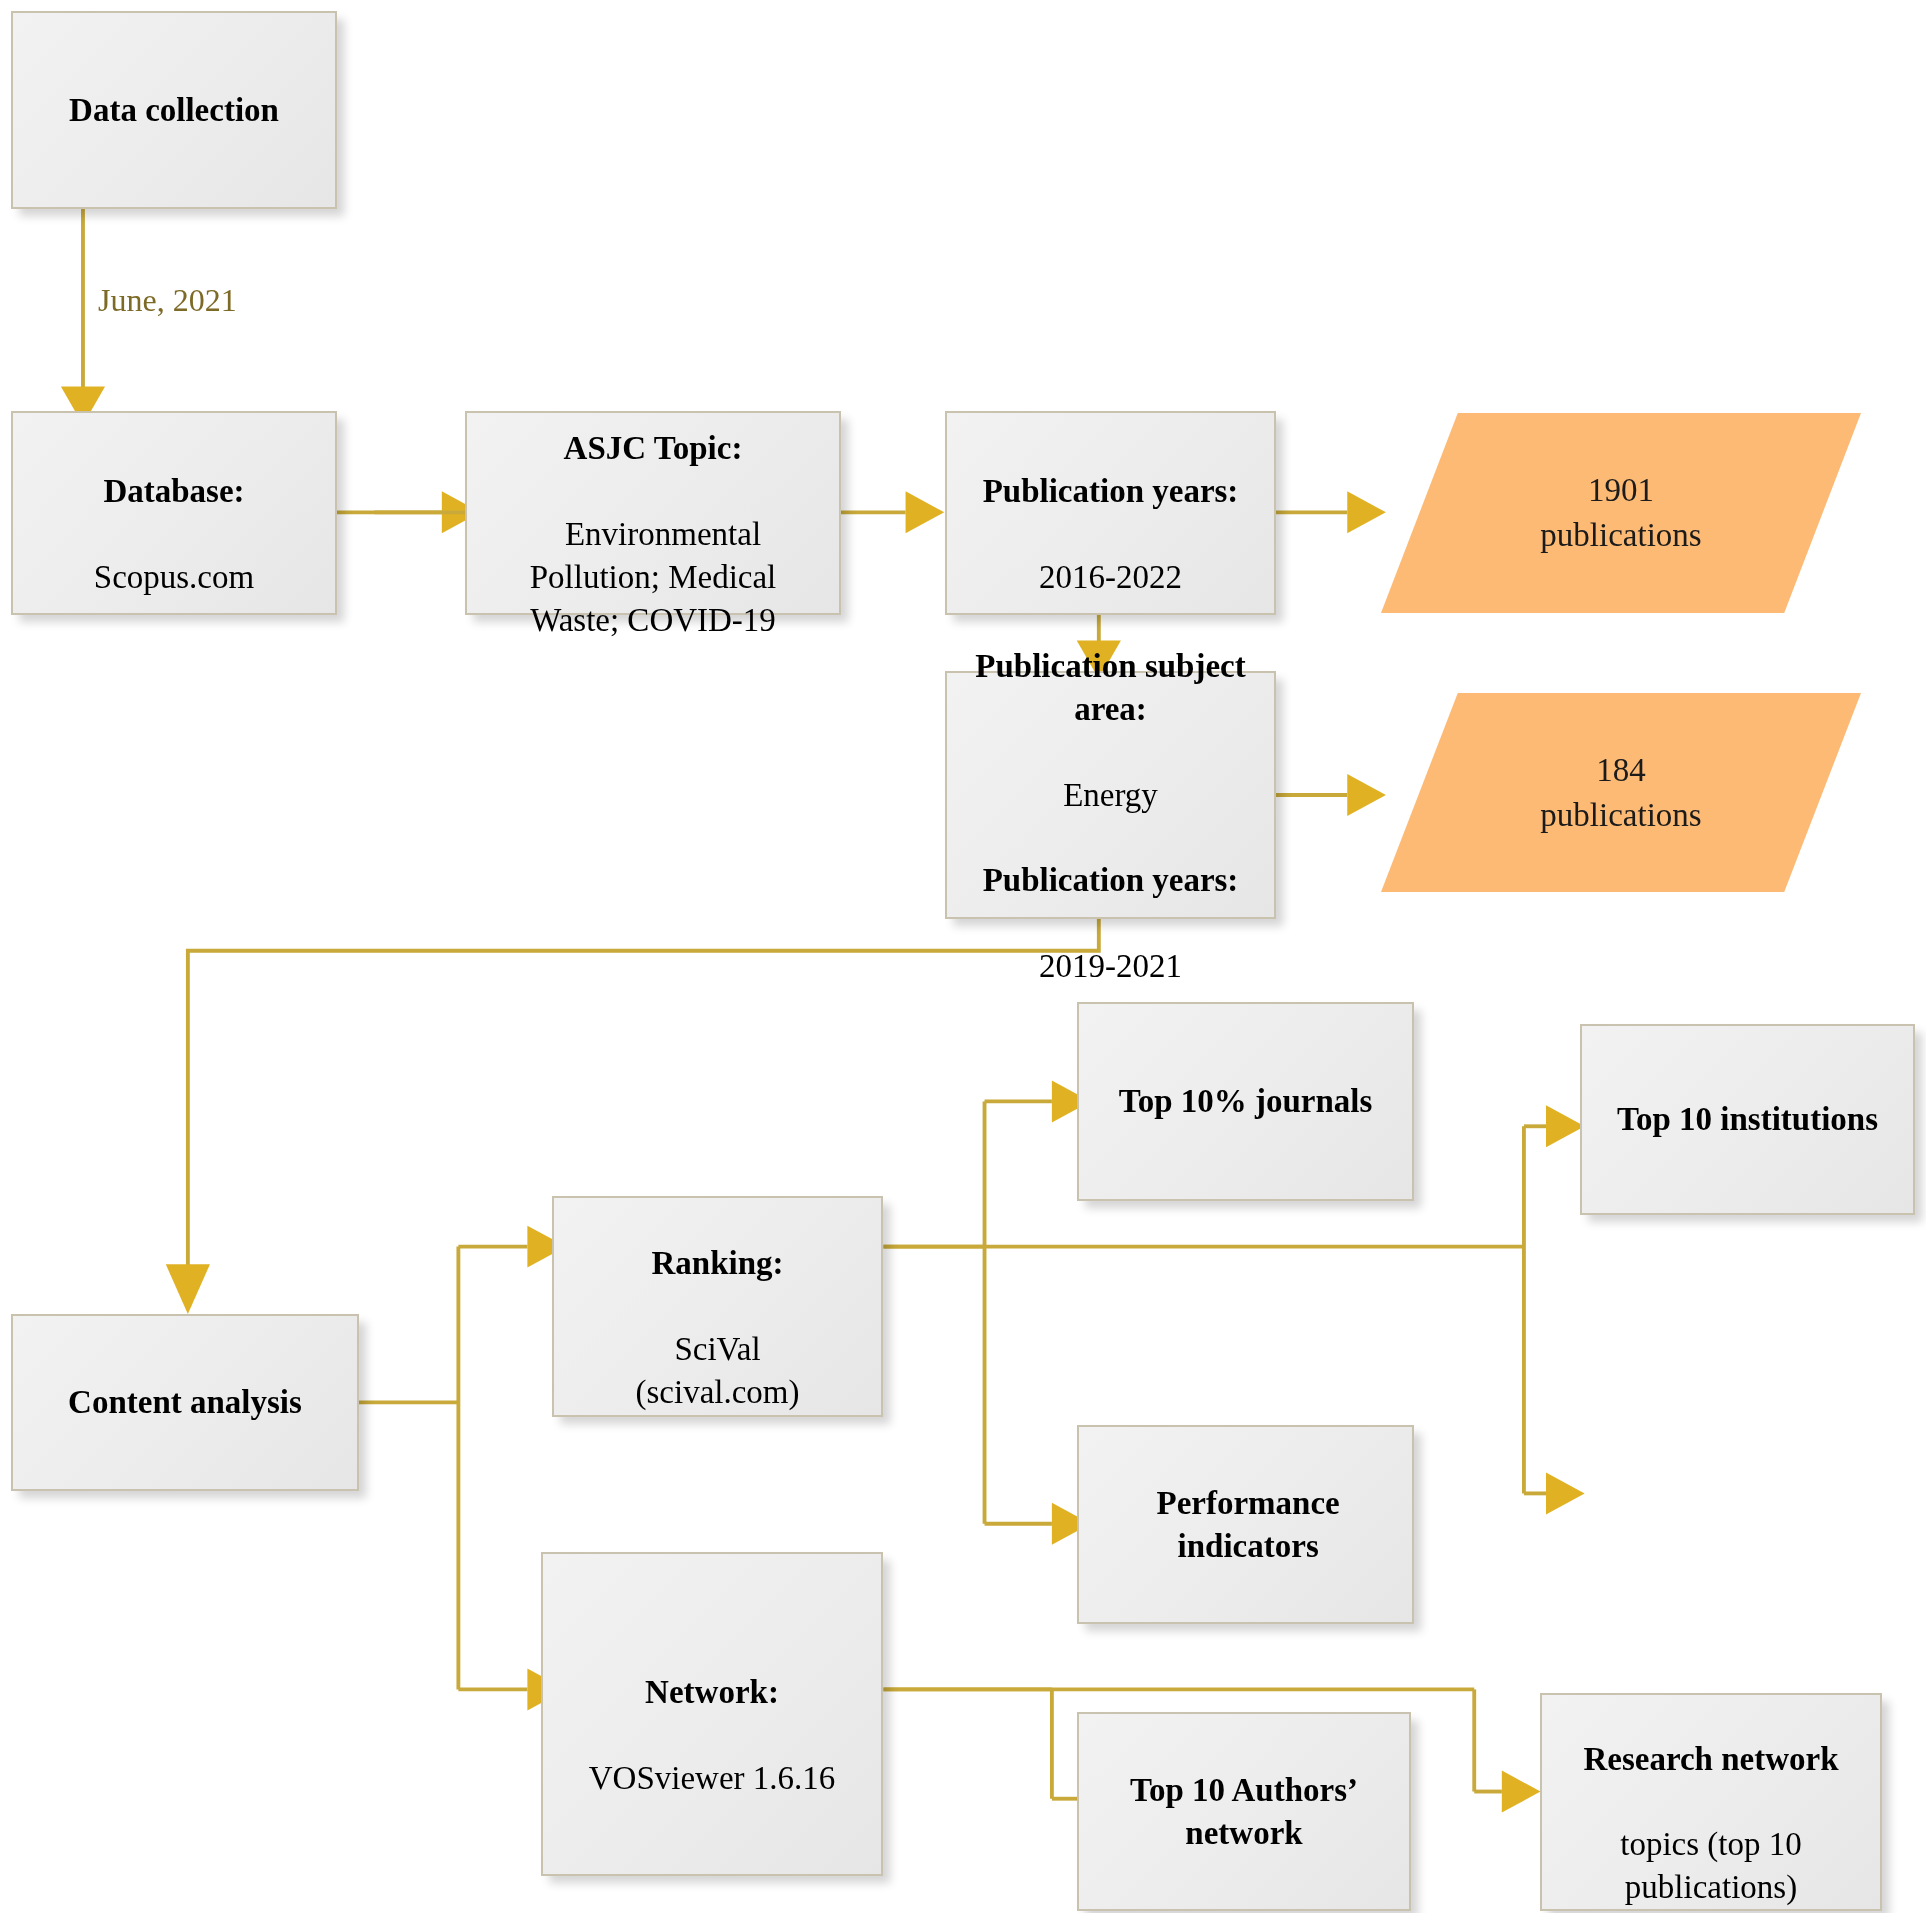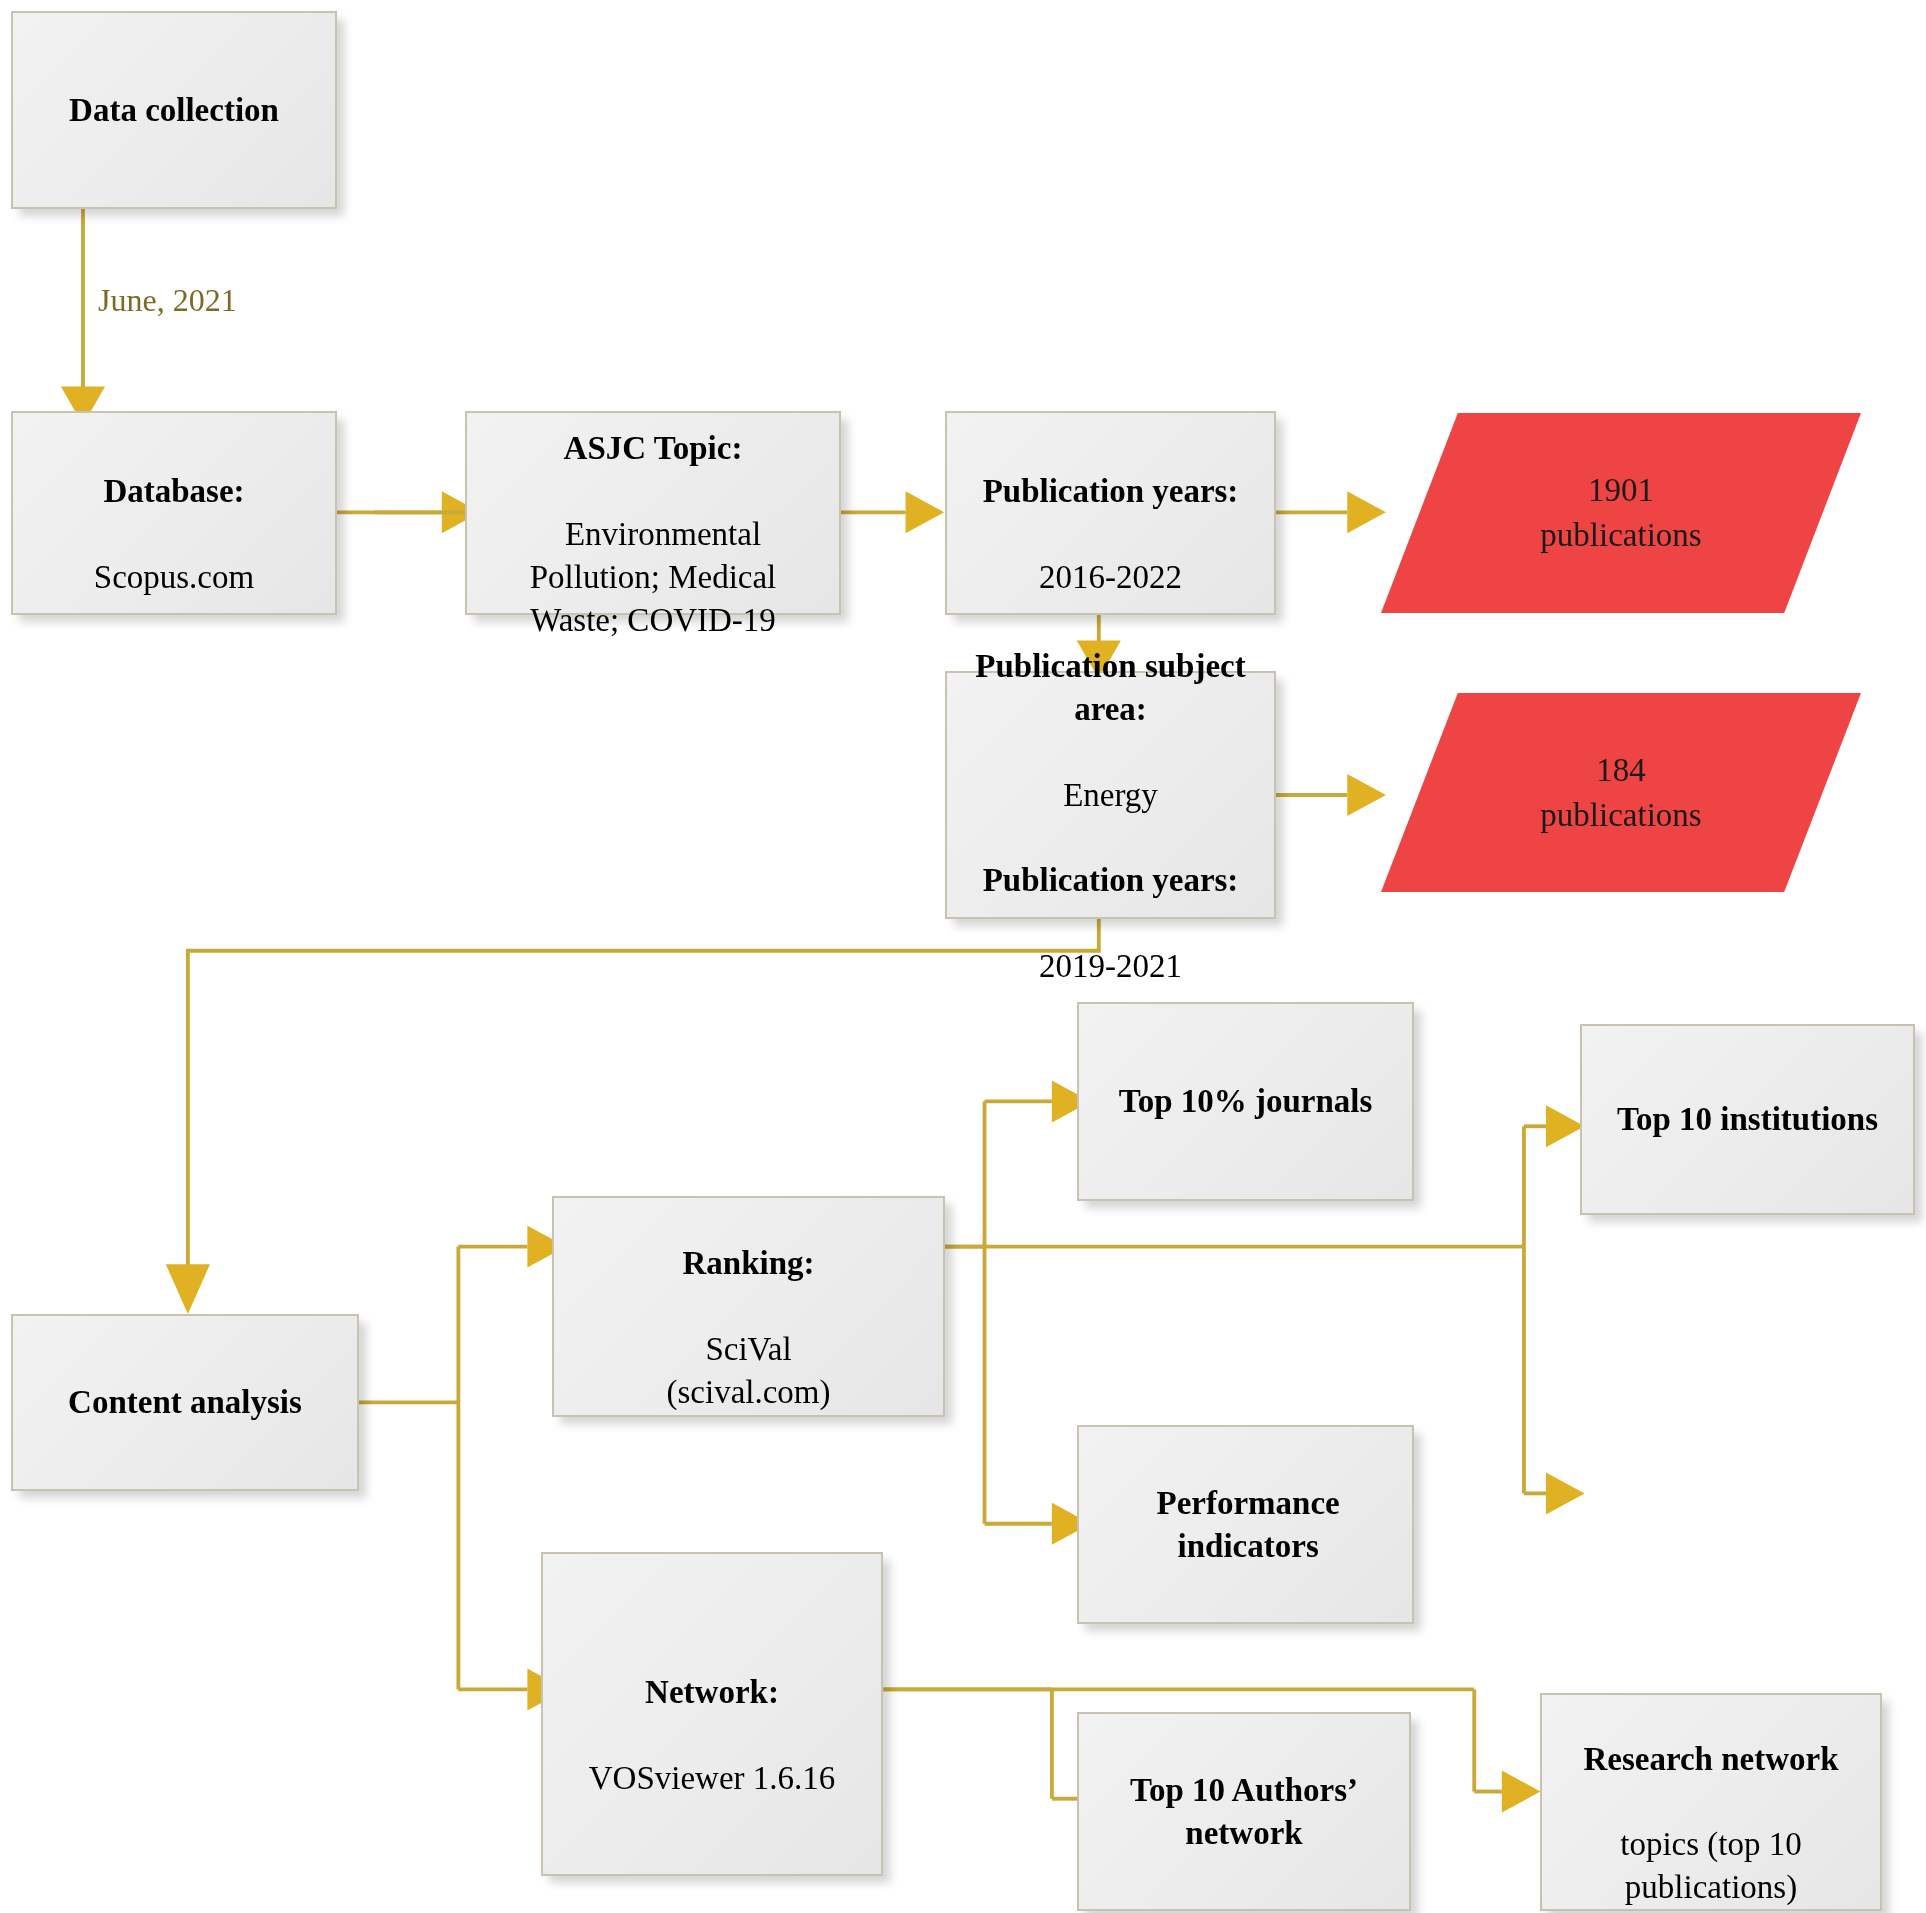--- a/index.html
+++ b/index.html
@@ -29,21 +29,21 @@
     white-space:pre-line;
   }
   .node .b{font-weight:bold;}
 
   .para{
     position:absolute;
     box-sizing:border-box;
     display:flex;align-items:center;justify-content:center;
     text-align:center;
     color:#1b1b1b;
-    background:#ef4444;
+    background:#fdba74;
     -webkit-clip-path:polygon(16% 0%,100% 0%,84% 100%,0% 100%);
     clip-path:polygon(16% 0%,100% 0%,84% 100%,0% 100%);
     filter:drop-shadow(6.6px 6.6px 6.6px rgba(0,0,0,0.18));
   }
   .para .txt{font-size:33px;line-height:1.35;white-space:pre-line;}
 
   .edge-label{
     position:absolute;
     color:#7d6a27;
     font-size:32px;
@@ -170,21 +170,21 @@
 
   <div class="para" style="left:1381px;top:693px;width:480px;height:199px;">
     <div class="txt">184
 publications</div>
   </div>
 
   <div class="node" style="left:11px;top:1314px;width:348px;height:177px;">
     <div class="txt b">Content analysis</div>
   </div>
 
-  <div class="node" style="left:552px;top:1196px;width:393px;height:221px;">
+  <div class="node" style="left:552px;top:1196px;width:331px;height:221px;">
     <div class="txt">
       <span class="b">Ranking:</span><br>
       <span style="white-space:pre-line;">SciVal
 (scival.com)</span>
     </div>
   </div>
 
   <div class="node" style="left:541px;top:1552px;width:342px;height:324px;">
     <div class="txt">
       <span class="b">Network:</span><br>

